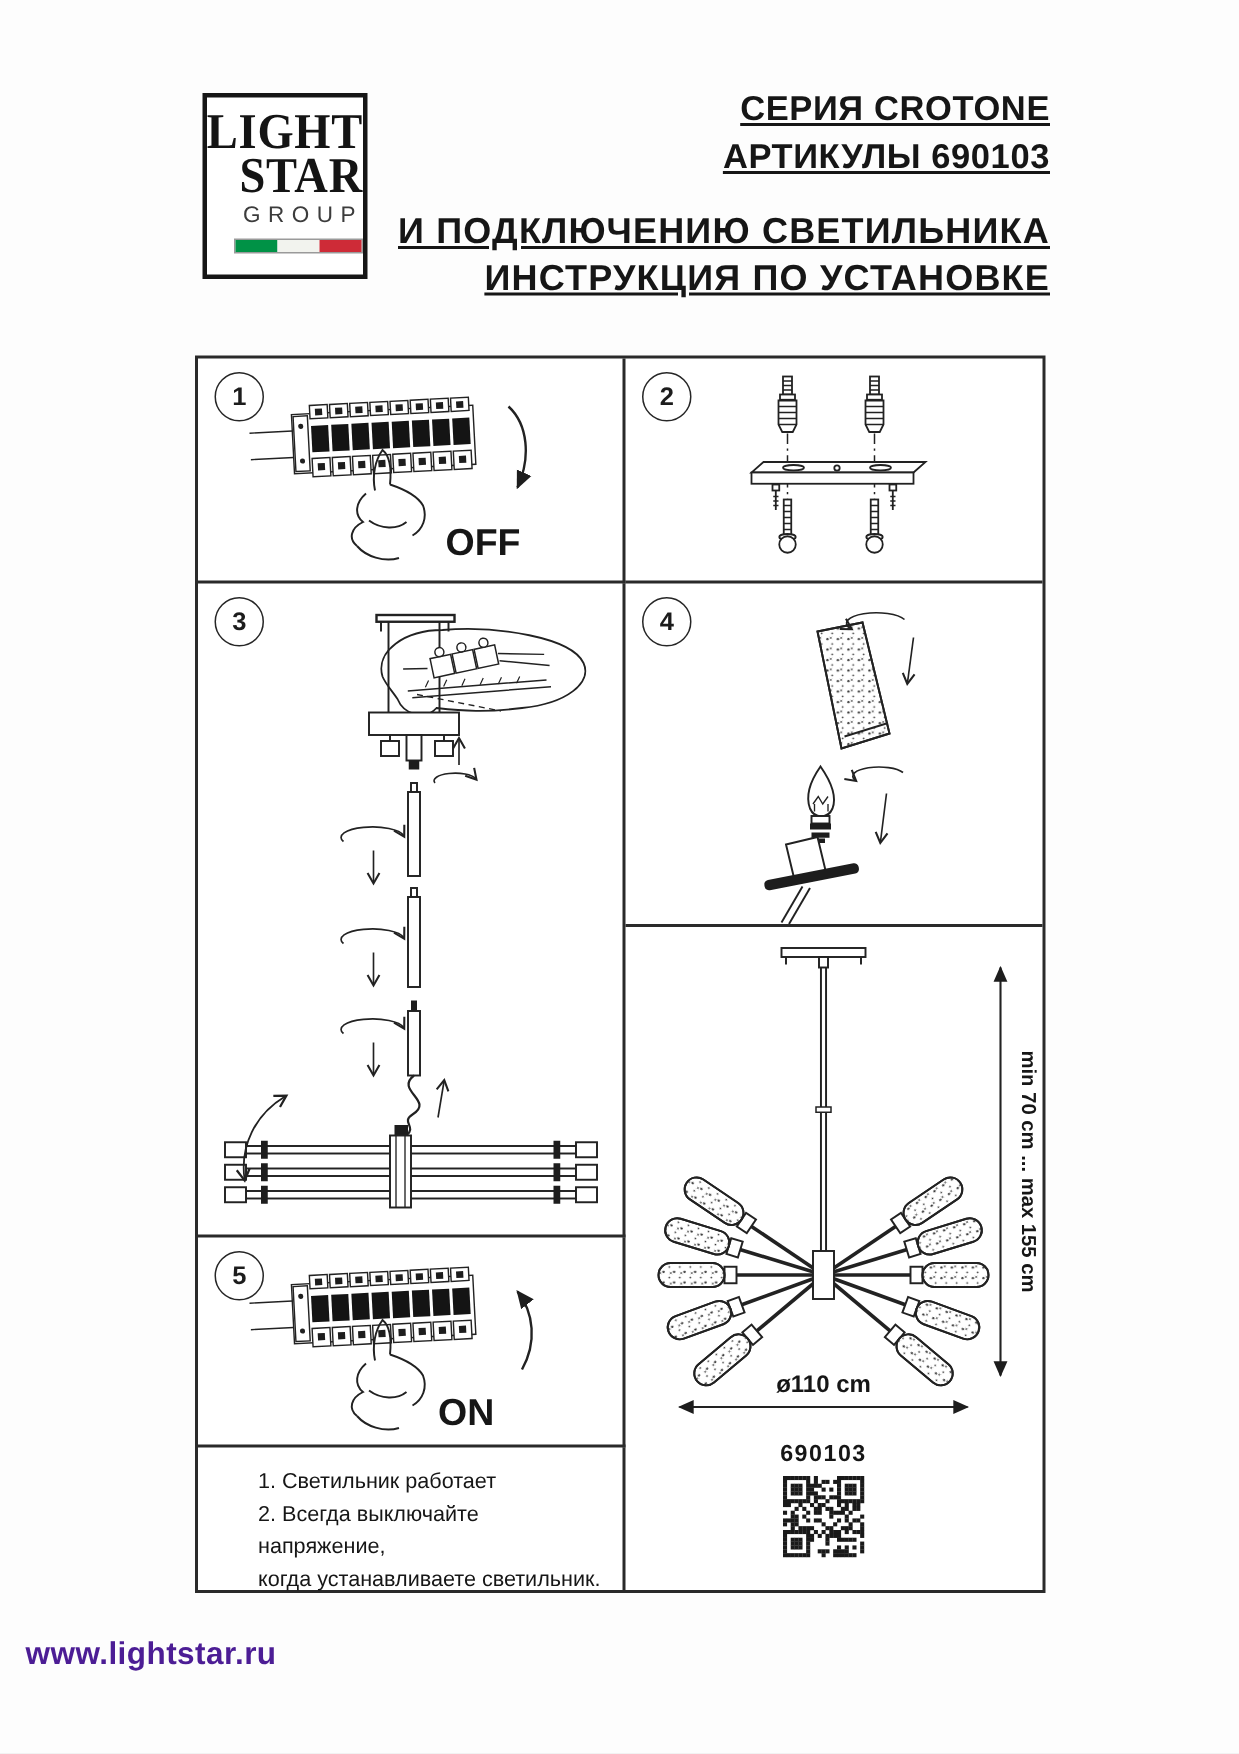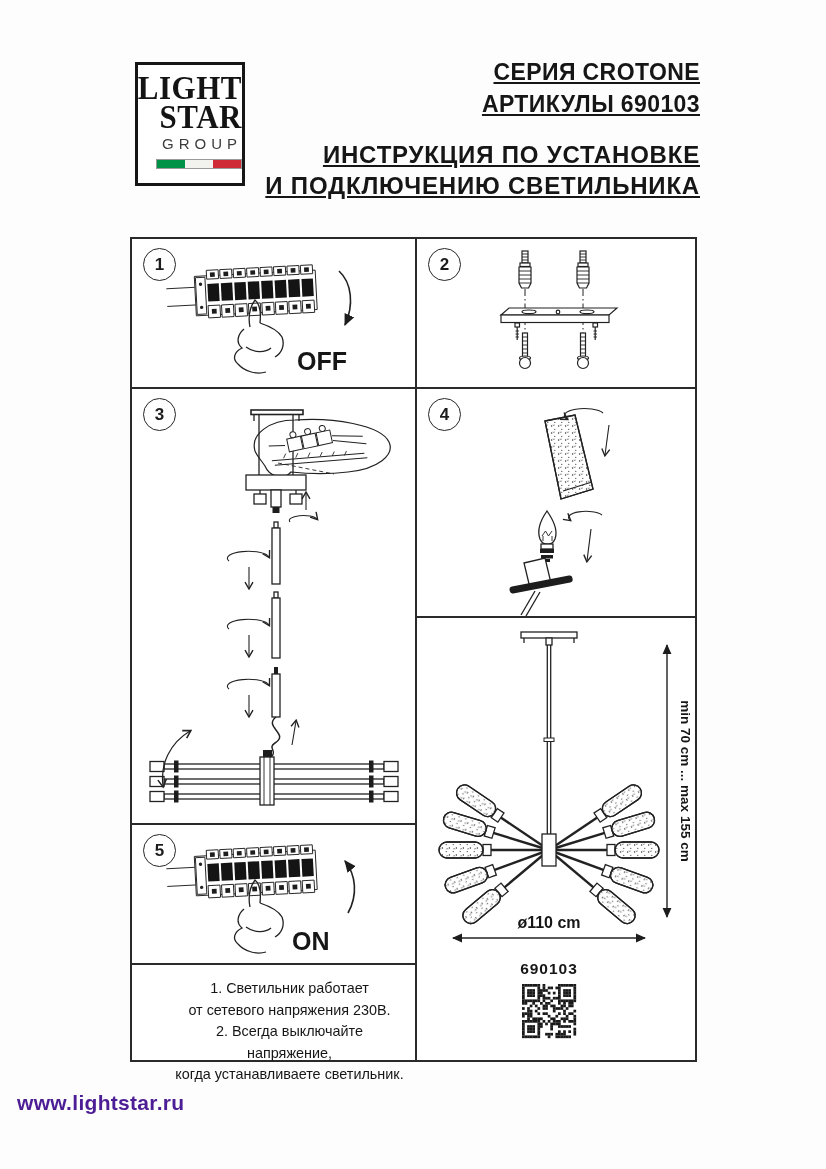--- a/index.html
+++ b/index.html
@@ -21,21 +21,21 @@
   
   .grid{position:absolute;left:130px;top:237px;width:567px;height:825px;background:#fff;
         border:2px solid #2a2a2a;box-sizing:border-box;}
   .cell{position:absolute;box-sizing:border-box;}
   .bR{border-right:2px solid #2a2a2a;} .bB{border-bottom:2px solid #2a2a2a;}
   #c1{left:0;top:0;width:285px;height:150px;}
   #c2{left:285px;top:0;right:0;height:150px;}
   #c3{left:0;top:150px;width:285px;height:436px;}
   #c4{left:285px;top:150px;right:0;height:229px;}
   #c5{left:0;top:586px;width:285px;height:140px;}
-  #c6{left:0;top:726px;width:285px;bottom:0;text-align:center;}
+  #c6{left:0;top:726px;width:285px;bottom:0;}
   #c7{left:285px;top:379px;right:0;bottom:0;}
   .badge{position:absolute;left:11px;top:9px;width:31px;height:31px;border:1.7px solid #262626;
          border-radius:50%;display:flex;align-items:center;justify-content:center;
          font-weight:bold;font-size:17px;background:#fff;z-index:2;}
   .art{position:absolute;left:0;top:0;width:100%;height:100%;}
   svg text{font-family:"Liberation Sans",sans-serif;}
   
   .notes{padding:13px 8px 0 40px;font-size:14.4px;line-height:21.5px;color:#161616;}
   
   .footer{position:absolute;left:0;right:0;top:1091px;text-align:left;font-size:21px;
@@ -129,22 +129,22 @@
       <span style="background:#f2f3ee"></span>
       <span style="background:#ce2b37"></span>
     </div>
   </div>
 
   <div class="h-block h-series">
     <div>СЕРИЯ CROTONE</div>
     <div>АРТИКУЛЫ 690103</div>
   </div>
   <div class="h-block h-title">
+    <div>И ПОДКЛЮЧЕНИЮ СВЕТИЛЬНИКА</div>
     <div>ИНСТРУКЦИЯ ПО УСТАНОВКЕ</div>
-    <div>И ПОДКЛЮЧЕНИЮ СВЕТИЛЬНИКА</div>
   </div>
 
   <div class="grid">
 
     <div class="cell bR bB" id="c1">
       <div class="badge">1</div>
       <svg class="art" viewBox="0 0 283 148">
         <g stroke="#222" fill="none" stroke-width="1.3">
           <use href="#breaker" transform="translate(62,32) rotate(-3) scale(0.68)"></use>
 
@@ -347,21 +347,20 @@
 
           <path d="M216,88 C226,70 224,50 213,36" stroke-width="1.6" marker-end="url(#mf)"></path>
         </g>
         <text x="160" y="125" font-size="25" font-weight="bold" fill="#161616">ON</text>
       </svg>
     </div>
 
     <div class="cell bR" id="c6">
       <div class="notes">
         <div>1. Светильник работает</div>
-        <div>от сетевого напряжения 230В.</div>
         <div>2. Всегда выключайте напряжение,</div>
         <div>когда устанавливаете светильник.</div>
       </div>
     </div>
 
     <div class="cell" id="c7">
       <svg class="art" viewBox="0 0 278 442">
         <g stroke="#222" fill="none" stroke-width="1.3">
 
           <rect x="104" y="14" width="56" height="6" fill="#fff"></rect>

